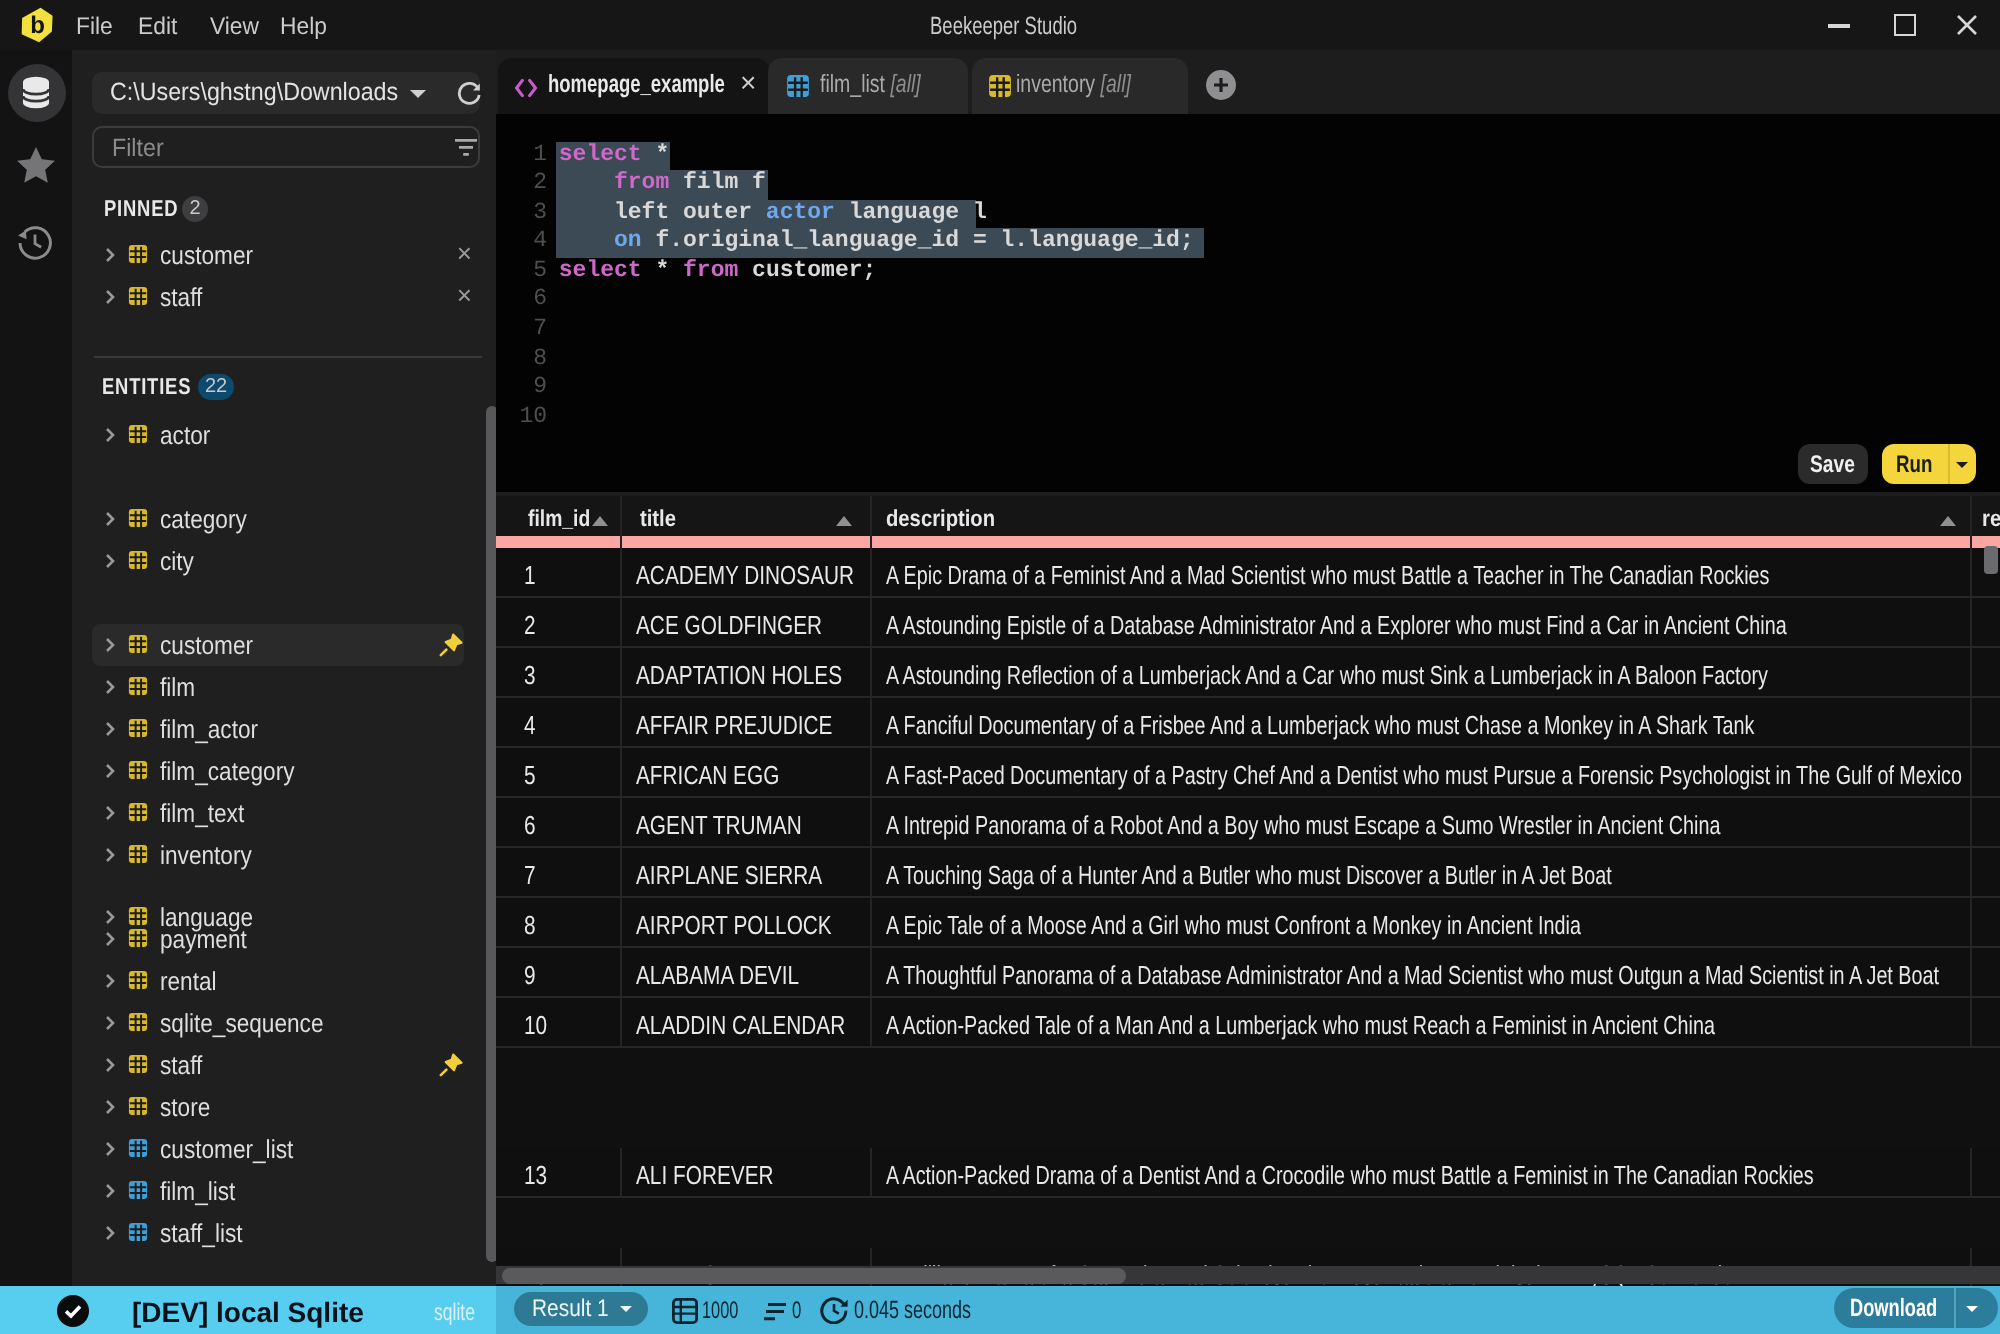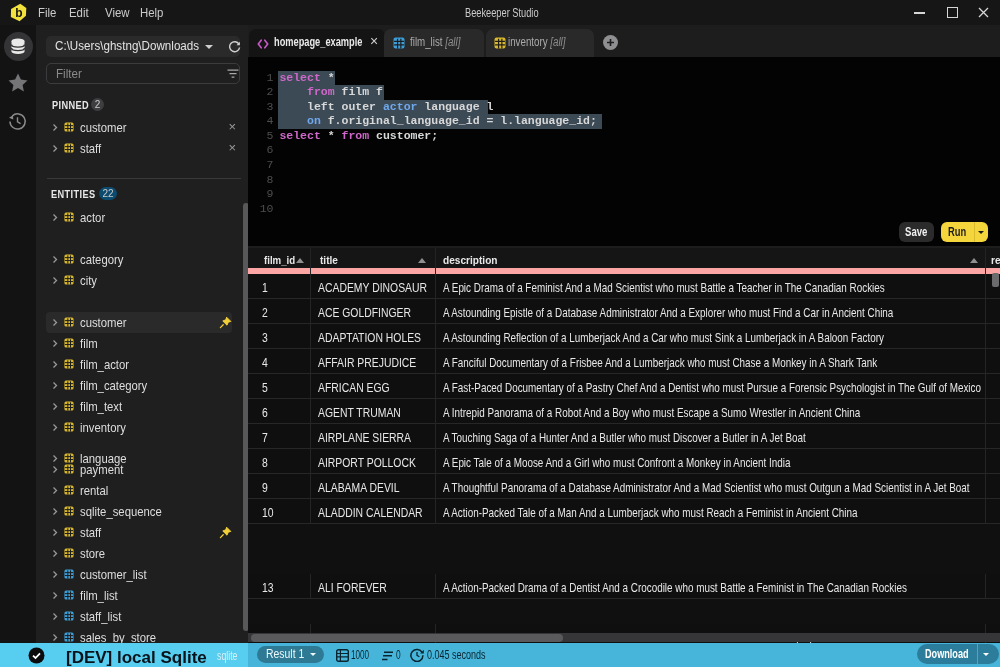--- a/index.html
+++ b/index.html
@@ -353,34 +353,20 @@
             <path d="M2.5 1.5 L5.5 4.5 L2.5 7.5" stroke="#999" stroke-width="1.3" fill="none"></path>
           </svg>
         </span>
         <span style="position:absolute;left:18px;top:5px">
           <svg width="10" height="10" viewBox="0 0 11 11" style="display:block">
             <rect x="0.5" y="0.5" width="10" height="10" rx="1.8" fill="#3d9fd8"></rect>
             <path d="M1 4 h9 M1 7.2 h9 M4.2 1.5 v9 M7.2 1.5 v9" stroke="#1c1c1d" stroke-width="1.1"></path>
           </svg>
         </span>
         <span style="position:absolute;left:34px;top:3px;font-size:13px;color:#dededf;white-space:pre;transform:scaleX(0.87);transform-origin:0 0;">staff_list</span>
-      </div>
-<div style="position:absolute;left:10px;right:8px;top:602px;height:21px;">
-        <span style="position:absolute;left:5px;top:6px">
-          <svg width="8" height="9" viewBox="0 0 8 9" style="display:block">
-            <path d="M2.5 1.5 L5.5 4.5 L2.5 7.5" stroke="#999" stroke-width="1.3" fill="none"></path>
-          </svg>
-        </span>
-        <span style="position:absolute;left:18px;top:5px">
-          <svg width="10" height="10" viewBox="0 0 11 11" style="display:block">
-            <rect x="0.5" y="0.5" width="10" height="10" rx="1.8" fill="#3d9fd8"></rect>
-            <path d="M1 4 h9 M1 7.2 h9 M4.2 1.5 v9 M7.2 1.5 v9" stroke="#1c1c1d" stroke-width="1.1"></path>
-          </svg>
-        </span>
-        <span style="position:absolute;left:34px;top:3px;font-size:13px;color:#dededf;white-space:pre;transform:scaleX(0.87);transform-origin:0 0;">sales_by_store</span>
       </div>
   <div style="position:absolute;left:207px;top:178px;width:6px;height:428px;background:#58585a;border-radius:3px"></div>
 </div>
 
 <div style="position:absolute;left:248px;top:25px;width:752px;height:618px;background:#1d1d1e">
 
   <div style="position:absolute;left:0;top:0;width:752px;height:32px;background:#1d1d1e">
     <div style="position:absolute;left:1px;top:4px;width:136px;height:28px;background:#141415;border-radius:7px 7px 0 0">
       <svg width="12" height="10" viewBox="0 0 12 10" style="position:absolute;left:8px;top:9.5px">
             <path d="M4.2 1.2 L1.3 5 L4.2 8.8 M7.8 1.2 L10.7 5 L7.8 8.8" stroke="#c75ac8" stroke-width="1.6" fill="none" stroke-linecap="round"></path>
@@ -560,21 +546,21 @@
     <div style="position:absolute;left:744px;top:25px;width:7px;height:14px;background:#6b6b6d;border-radius:2px"></div>
   </div>
 </div>
 
 <div style="position:absolute;left:0;top:643px;width:1000px;height:24px;background:#47b5da">
   <div style="position:absolute;left:0;top:0;width:248px;height:24px;background:#57cdf0"></div>
   <svg width="17" height="17" viewBox="0 0 17 17" style="position:absolute;left:28px;top:3.5px">
     <circle cx="8.5" cy="8.5" r="8" fill="#0a0b0c"></circle>
     <path d="M5 8.7 L7.5 11 L12 6.3" stroke="#fff" stroke-width="1.8" fill="none"></path>
   </svg>
-  <span style="position:absolute;left:66px;top:5px;font-size:17px;font-weight:bold;color:#07121a;white-space:pre;">[DEV] local Sqlite</span>
+  <span style="position:absolute;left:66px;top:5px;font-size:14px;font-weight:bold;color:#07121a;white-space:pre;">[DEV] local Sqlite</span>
   <span style="position:absolute;left:217px;top:5.5px;font-size:12px;color:#d8f1f8;white-space:pre;transform:scaleX(0.73);transform-origin:0 0;">sqlite</span>
   <div style="position:absolute;left:257px;top:2.5px;width:67px;height:17px;background:#2e7a94;border-radius:8.5px">
     <span style="position:absolute;left:9px;top:1.5px;font-size:12px;color:#eef7fa;white-space:pre;transform:scaleX(0.87);transform-origin:0 0;">Result 1</span>
     <span style="position:absolute;left:53px;top:7px;width:0;height:0;border-left:3.5px solid transparent;border-right:3.5px solid transparent;border-top:3.5px solid #eef7fa"></span>
   </div>
   <svg width="13" height="13" viewBox="0 0 13 13" style="position:absolute;left:336px;top:5.5px">
     <rect x="0.7" y="0.7" width="11.6" height="11.6" rx="1.8" fill="none" stroke="#0a2430" stroke-width="1.4"></rect>
     <path d="M4.4 1 v11 M1 4.5 h11 M1 7.8 h11" stroke="#0a2430" stroke-width="1.2"></path>
   </svg>
   <span style="position:absolute;left:351px;top:5px;font-size:12px;color:#0a2430;white-space:pre;transform:scaleX(0.68);transform-origin:0 0;">1000</span>

